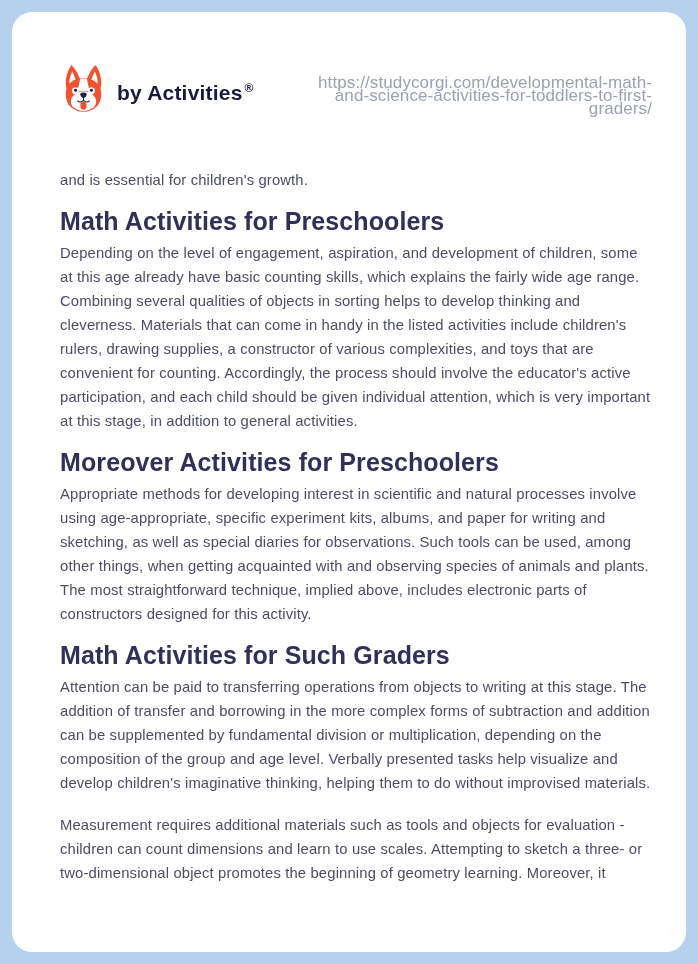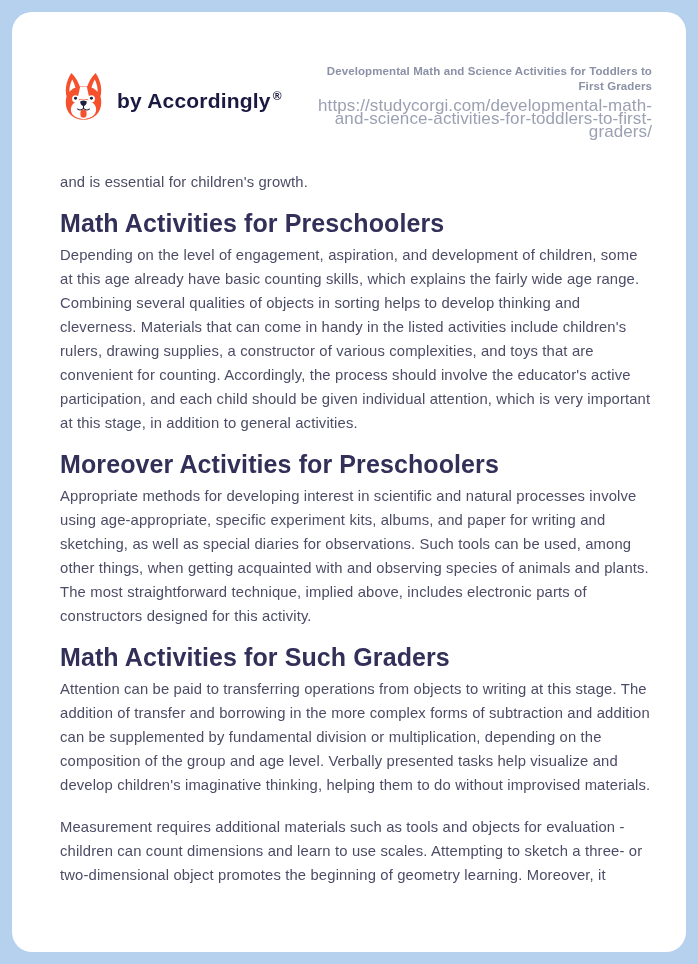--- a/index.html
+++ b/index.html
@@ -71,21 +71,21 @@
     font-weight: 400;
     line-height: 13px;
     color: #9BA1B2;
     letter-spacing: 0.1px;
     text-decoration: none;
     display: block;
     word-break: break-word;
   }
   
   .content {
-    margin-top: 32px;
+    margin-top: 46px;
     width: 592px;
   }
   .content p {
     margin: 0 0 18px 0;
     font-size: 14.8px;
     line-height: 24px;
     color: #4C4C66;
     letter-spacing: 0.15px;
   }
   .content h2 {
@@ -123,25 +123,24 @@
           <circle cx="33" cy="56" r="3.2" fill="#1F2142"></circle>
           <circle cx="67" cy="56" r="3.2" fill="#1F2142"></circle>
 
           <path d="M43 63 Q50 59 57 63 Q57 71 50 73 Q43 71 43 63 Z" fill="#1F2142"></path>
 
           <path d="M50 73 L50 78 M50 78 Q44 84 37 79 M50 78 Q56 84 63 79" stroke="#1F2142" stroke-width="2.2" fill="none" stroke-linecap="round"></path>
 
           <rect x="43.5" y="80" width="13" height="18" rx="6.5" fill="#F4512C"></rect>
         </svg>
       </span>
-      <span class="brand-text"><span>by Accordingly</span><sup>®</sup></span>
+      <span class="brand-text"><span>by Activities</span><sup>®</sup></span>
     </div>
 
     <div class="title-block">
-      <div class="doc-title">Developmental Math and Science Activities for Toddlers to First Graders</div>
       <a class="doc-url" href="#">https://studycorgi.com/developmental-math-and-science-activities-for-toddlers-to-first-graders/</a>
     </div>
 
   </div>
 
   <div class="content">
 
     <p>and is essential for children's growth.</p>
 
     <h2>Math Activities for Preschoolers</h2>

